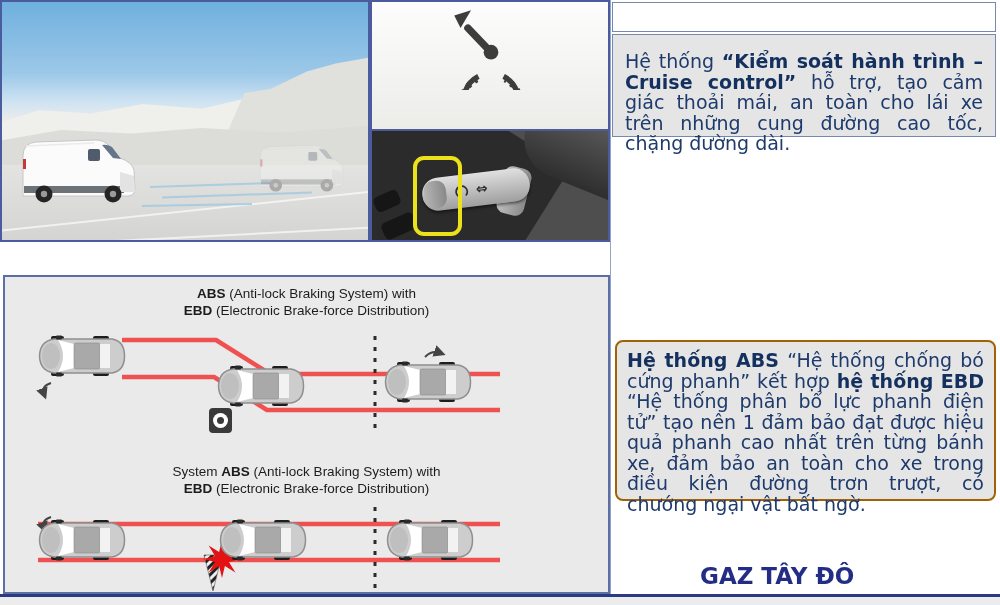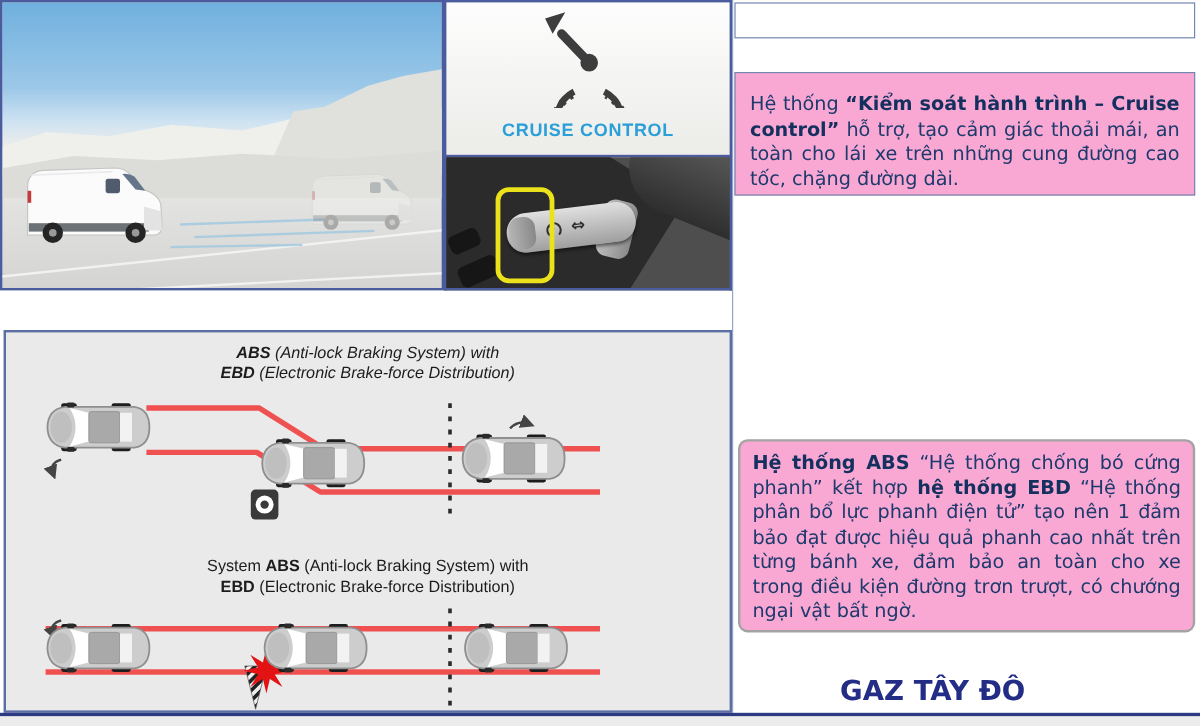--- a/index.html
+++ b/index.html
@@ -52,33 +52,33 @@
   .k2{left:10px;top:86px;width:34px;height:18px;transform:rotate(-24deg);}
   .hl-box{position:absolute;left:41px;top:25px;width:41px;height:72px;border:4px solid #ece21c;
     border-radius:11px;background:transparent;}
 
   
   .diagram{left:3px;top:275px;width:607px;height:319px;box-sizing:border-box;
     border:2px solid #5b6fa5;background:#eaeaea;overflow:hidden;}
   .dg-title{position:absolute;left:0;width:100%;text-align:center;color:#1c1c1c;
     font-size:13.5px;line-height:17px;}
   .dg-title .rb{font-weight:bold;}
-  .t-with{top:8px;font-style:italic;}
+  .t-with{top:8px;}
   .t-without{top:186px;}
   .overlay{position:absolute;left:0;top:0;}
   .car{position:absolute;width:88px;height:42px;}
 
   
   .vline{left:610px;top:0;width:1px;height:594px;background:#93a4c6;}
   .box-top{left:612px;top:2px;width:384px;height:30px;background:#fff;border:1px solid #7488b1;box-sizing:border-box;}
-  .note{box-sizing:border-box;background:#f9a8d4;color:#1d3a6c;
-    font-family:"DejaVu Sans",sans-serif;font-size:16px;line-height:20.5px;text-align:justify;margin-top:26px;}
+  .note{box-sizing:border-box;background:#e5e5e5;color:#1d3a6c;
+    font-family:"DejaVu Sans",sans-serif;font-size:19px;line-height:20.5px;text-align:justify;}
   .note .rb{font-weight:bold;color:#14305e;}
   .note-cruise{left:612px;top:34px;width:384px;height:103px;border:1px solid #7488b1;padding:16px 12px 0 12px;}
-  .note-abs{left:615px;top:340px;width:381px;height:161px;border:2px solid #a3a3a3;border-radius:8px;
+  .note-abs{left:615px;top:340px;width:381px;height:161px;border:2px solid #a16207;border-radius:8px;
     padding:8px 10px 0 10px;}
   .brand{left:700px;top:563px;width:296px;color:#232d86;font-weight:bold;
     font-size:23px;letter-spacing:0;font-family:"DejaVu Sans",sans-serif;}
   .bottom-line{left:0;top:594px;width:1000px;height:3px;background:#2c3a82;}
   .below-strip{left:0;top:597px;width:1000px;height:8px;background:#ececec;}
 </style>
 </head>
 <body>
 
 <svg width="0" height="0" style="position:absolute">
@@ -132,21 +132,20 @@
   </div>
 
   <div class="abs badge">
     <svg class="abs" style="left:76px;top:4px" width="86" height="84" viewBox="0 0 80 80">
       <path d="M26.6,69.7 A29 29 0 1 0 53.4,69.7" fill="none" stroke="#3d3d3d" stroke-width="6" stroke-dasharray="3 5"></path>
       <path d="M28,67 A26 26 0 1 0 52,67" fill="none" stroke="#3d3d3d" stroke-width="5"></path>
       <line x1="40" y1="44" x2="18" y2="21" stroke="#3d3d3d" stroke-width="7" stroke-linecap="round"></line>
       <circle cx="40" cy="44" r="7" fill="#3d3d3d"></circle>
       <polygon points="5,9 21,4 11,21" fill="#3d3d3d"></polygon>
     </svg>
-    <div class="badge-label">CRUISE CONTROL</div>
   </div>
 
   <div class="abs photo">
     <div class="dash-dark"></div>
     <div class="column"></div>
     <div class="collar"></div>
     <div class="knob k1"></div>
     <div class="knob k2"></div>
     <div class="stalk">
       <div class="stalk-cap"></div>

